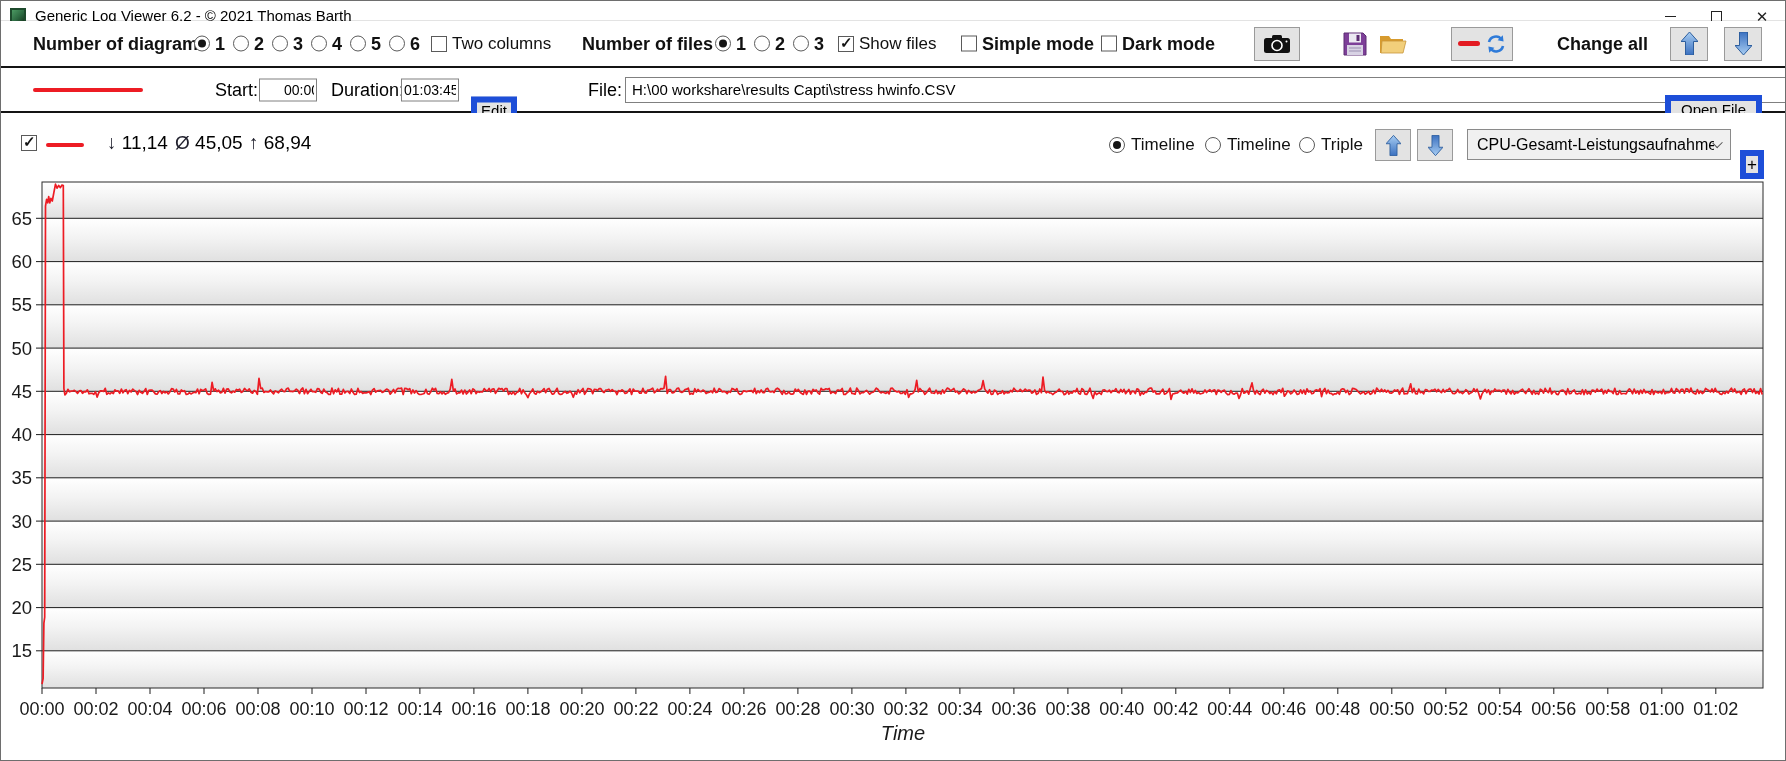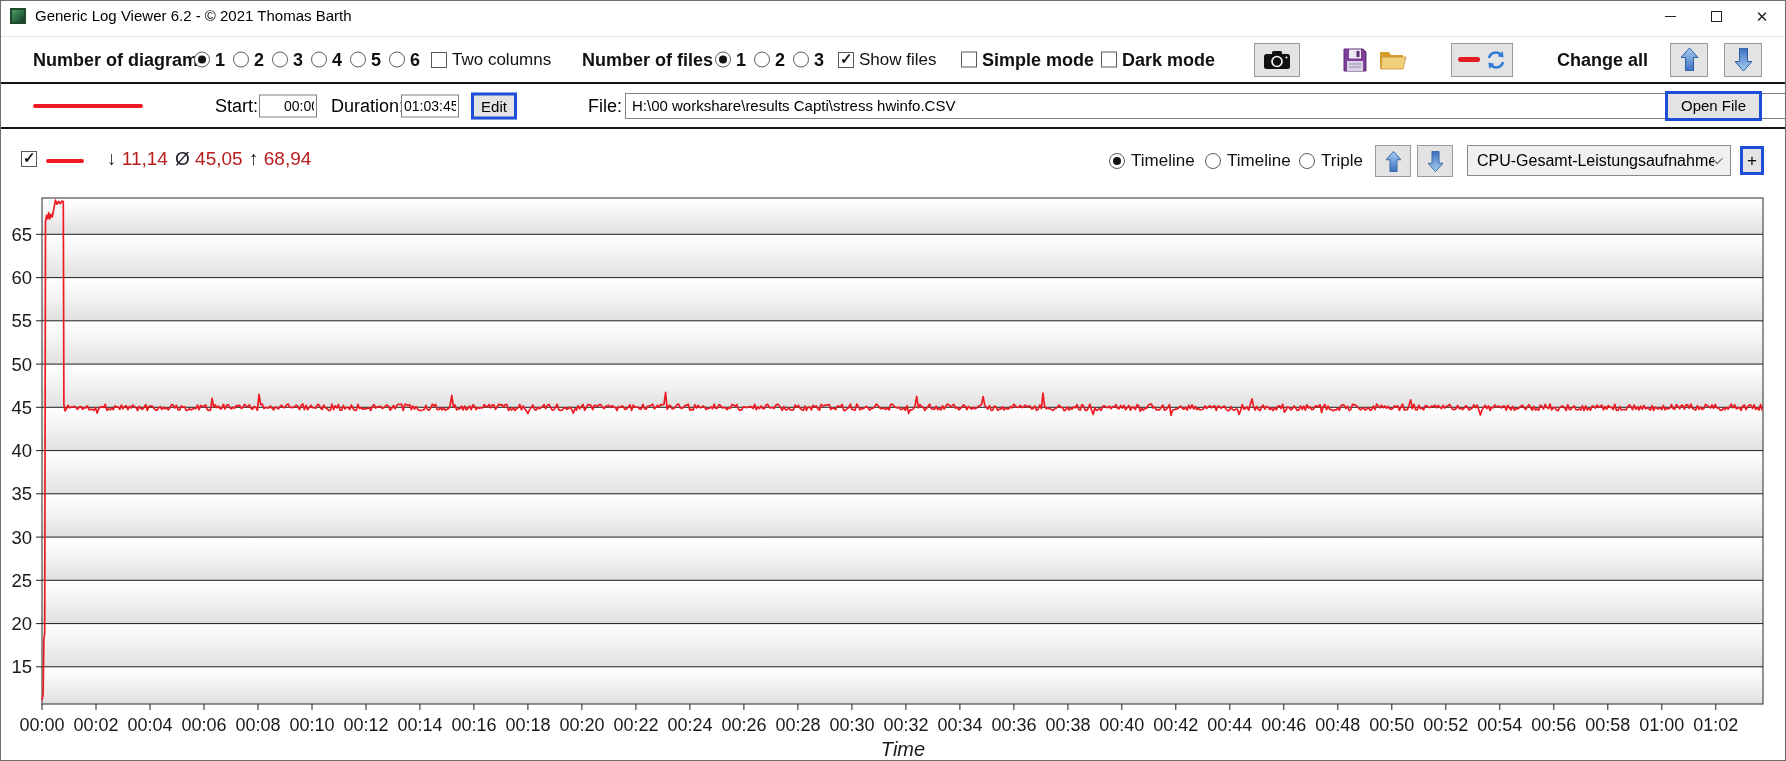--- a/index.html
+++ b/index.html
@@ -3,21 +3,21 @@
 <meta charset="utf-8">
 <style>
   * { box-sizing: border-box; }
   html,body { margin:0; padding:0; background:#888; }
   .window {
     position:relative; width:1786px; height:761px; background:#fff;
     font-family:"Liberation Sans", sans-serif; color:#111;
     border:1px solid #6e6e6e; overflow:hidden;
   }
   
-  .titlebar { position:relative; height:36px; background:#ffffff; border-bottom:1px solid #e3e3e3; }
+  .titlebar { position:relative; height:20px; background:#ffffff; border-bottom:1px solid #e3e3e3; }
   .app-icon { position:absolute; left:9px; top:7px; width:16px; height:16px; background:#1d4a2c; }
   .app-icon::after { content:""; position:absolute; left:2px; top:2px; width:12px; height:12px;
     background:linear-gradient(135deg,#4c9a63 0%,#2d6b42 55%,#16381f 100%); }
   .window-title { position:absolute; left:34px; top:6px; font-size:15px; color:#000; white-space:nowrap; }
   .winbtns { position:absolute; right:0; top:0; height:30px; display:flex; }
   .winbtn { width:46px; height:30px; display:flex; align-items:center; justify-content:center; font-size:14px; color:#222; }
   .minimize-glyph { width:11px; height:0; border-top:1.5px solid #222; display:block; }
   .maximize-glyph { width:11px; height:11px; border:1.2px solid #222; display:block; }
   .close-glyph { font-size:15px; line-height:1; }
   
@@ -34,28 +34,28 @@
   input[type=radio] { border-radius:50%; }
   input[type=radio]:checked::after { content:""; position:absolute; left:3px; top:3px; right:3px; bottom:3px; border-radius:50%; background:#141414; }
   input[type=checkbox]:checked::after { content:"✓"; position:absolute; left:1px; top:-3px; font-size:15px; font-weight:bold; color:#141414; }
   .iconbtn { background:#e3e3e3; border:1px solid #9a9a9a; display:flex; align-items:center; justify-content:center; cursor:default; }
   .plainicon { background:transparent; border:none; display:flex; align-items:center; justify-content:center; }
   
   .filerow { position:relative; height:45px; background:#fff; border-bottom:2px solid #141414; }
   .filerow > * { position:absolute; top:50%; transform:translateY(-50%); }
   .flabel { font-size:18px; white-space:nowrap; color:#000; }
   .tinput { border:1px solid #808080; font-family:"Liberation Sans",sans-serif; font-size:14px; height:23px; text-align:center; padding:0 2px; color:#000; background:#fff; }
-  .btn { background:#e3e3e3; border:3px solid #1d4ed8; font-family:"Liberation Sans",sans-serif; font-size:15px; color:#000; display:flex; align-items:center; justify-content:center; }
+  .btn { background:#e3e3e3; border:6px solid #1d4ed8; font-family:"Liberation Sans",sans-serif; font-size:15px; color:#000; display:flex; align-items:center; justify-content:center;margin-top:20px; }
   .swatch { background:#ed1c24; border-radius:2px; }
   
   .chartpanel { position:relative; height:637px; background:#fff; }
   .chartpanel > .hdr { position:absolute; }
   .stat { font-size:19px; white-space:nowrap; }
   .stat .sym { color:#21212e; }
-  .stat .val { color:#b91c1c;text-align:center; }
+  .stat .val { color:#000000;text-align:center; }
   .dropdown { position:absolute; display:flex; align-items:center; justify-content:space-between;
     background:#f0f0f0; border:1px solid #8a8a8a; padding:0 9px; font-size:16px; color:#000; }
   .chev { width:8px; height:8px; border-right:1.6px solid #555; border-bottom:1.6px solid #555; transform:rotate(45deg); margin-top:-4px; }
   .viewopt { display:flex; align-items:center; gap:6px; position:absolute; }
   svg text { font-family:"Liberation Sans",sans-serif; }
 </style>
 </head>
 <body>
 
 <div class="window">

